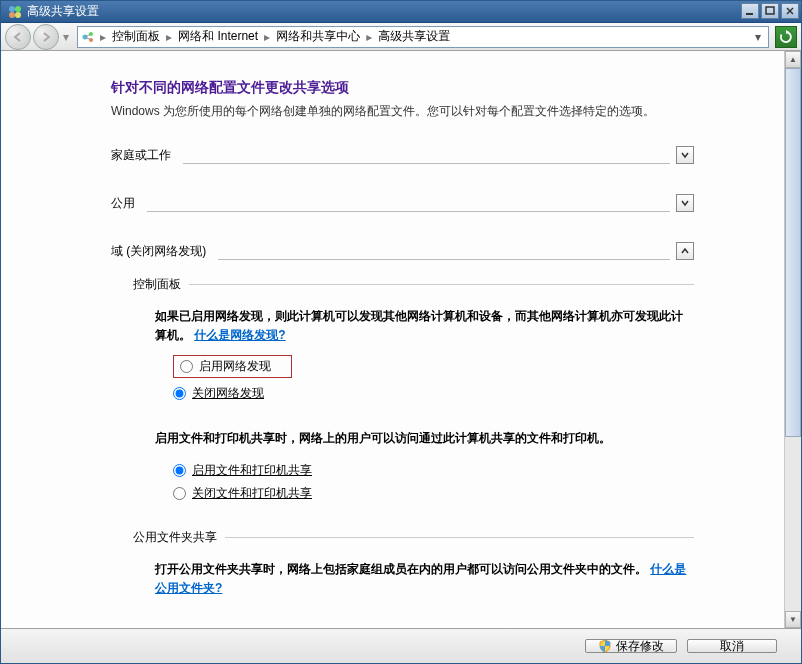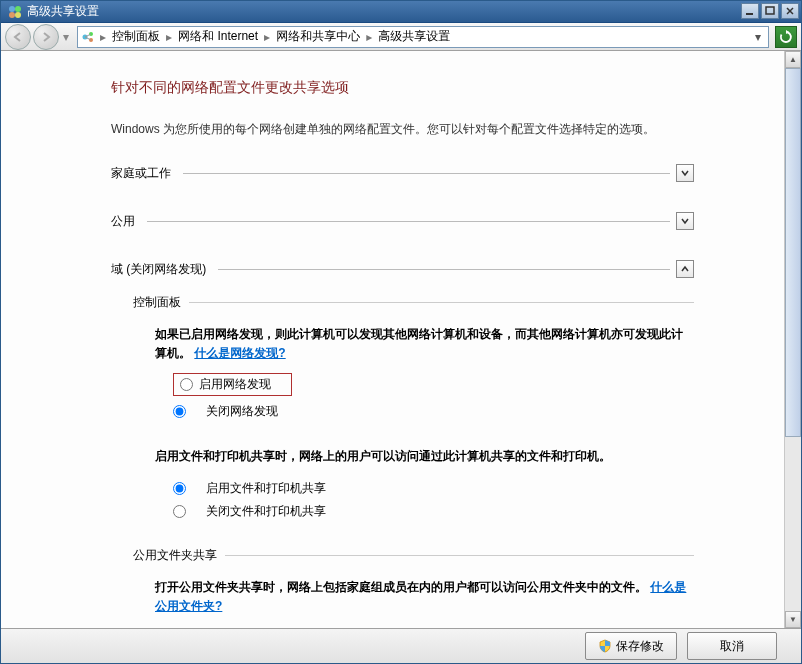--- a/index.html
+++ b/index.html
@@ -122,32 +122,32 @@
     padding: 28px 0 0 0;
     overflow: hidden;
     position: relative;
   }
   .content-inner {
     padding-left: 110px;
     padding-right: 90px;
   }
   .page-heading {
     font-size: 14px;
-    font-weight: normal;
-    color: #7f1d1d;
-    margin-bottom: 24px;
+    font-weight: bold;
+    color: #4c1d95;
+    margin-bottom: 6px;
   }
   .page-desc {
     font-size: 12px;
     color: #333;
     margin-bottom: 26px;
   }
   .profile-row {
     display: flex;
-    align-items: center;
+    align-items: flex-end;
     margin-bottom: 30px;
     font-size: 12px;
   }
   .profile-label {
     white-space: nowrap;
     margin-right: 6px;
   }
   .profile-line {
     flex: 1;
     border-bottom: 1px solid #bbb;
@@ -177,21 +177,22 @@
     font-weight: bold;
   }
   .section-desc a, .link { color: #0066cc; text-decoration: underline; cursor:pointer; }
   .radio-group {
     margin-left: 40px;
   }
   .radio-row {
     display: flex;
     align-items: center;
     padding: 3px 0;
-    gap: 20px;
+    gap: 6px;
+    text-decoration: underline;
   }
   .radio-row input[type=radio] { margin: 0; }
   .highlight-box {
     border: 1px solid #b03030;
     display: inline-flex;
     align-items: center;
     padding: 2px 20px 2px 6px;
     gap: 6px;
   }
   
@@ -220,21 +221,21 @@
     height: 34px;
     background: linear-gradient(to bottom,#f4f4f4,#e2e2e2);
     display: flex;
     align-items: center;
     justify-content: flex-end;
     padding: 0 24px;
     gap: 10px;
   }
   .btn {
     min-width: 90px;
-    height: 28px;
+    height: 14px;
     background: linear-gradient(to bottom,#fefefe,#e4e4e4);
     border: 1px solid #8a8a8a;
     border-radius: 2px;
     display:flex;align-items:center;justify-content:center;
     gap:4px;
     font-size:12px;
     cursor:pointer;
     padding: 0 12px;
   }
   .shield-icon {

